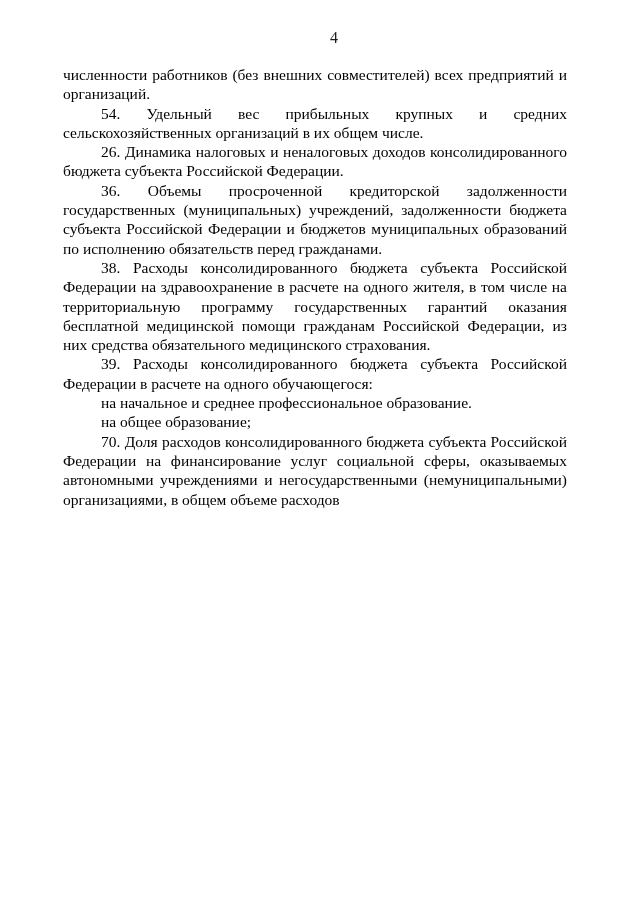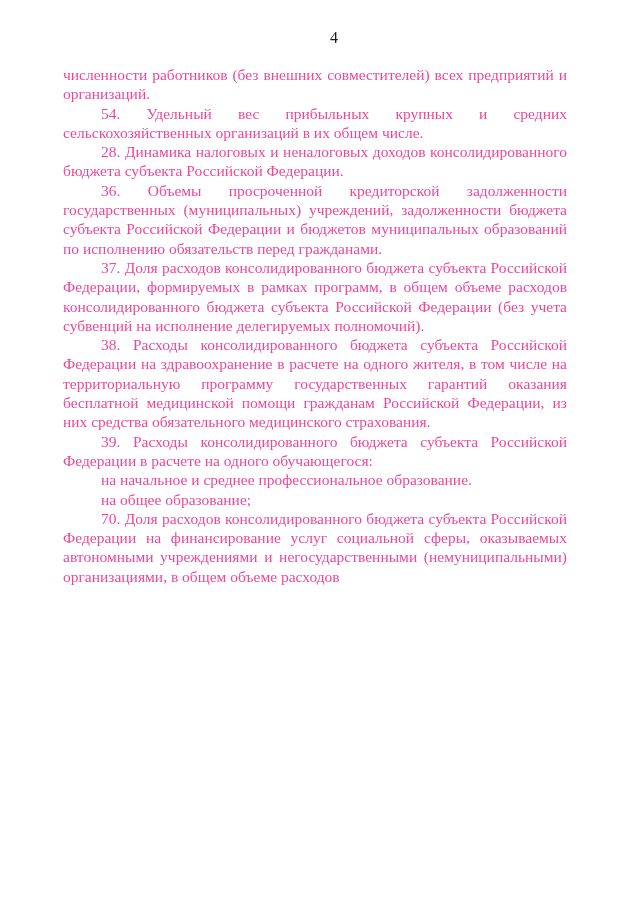--- a/index.html
+++ b/index.html
@@ -31,44 +31,43 @@
     color: #1c1c1c;
   }
   .doc-body {
     position: absolute;
     top: 65px;
     left: 63px;
     width: 504px;
     font-size: 15.5px;
     line-height: 19.3px;
     text-align: justify;
-    color: #ec4899;
+    color: #000000;
   }
   .doc-body p {
     margin: 0;
     padding: 0;
     text-indent: 38px;
   }
   .doc-body p.no-indent {
     text-indent: 0;
   }
 </style>
 </head>
 <body>
 
 <div class="page">
 
   <div class="page-number">4</div>
 
   <div class="doc-body">
     <p class="no-indent">численности работников (без внешних совместителей) всех предприятий и организаций.</p>
     <p>54. Удельный вес прибыльных крупных и средних сельскохозяйственных организаций в их общем числе.</p>
-    <p>28. Динамика налоговых и неналоговых доходов консолидированного бюджета субъекта Российской Федерации.</p>
+    <p>26. Динамика налоговых и неналоговых доходов консолидированного бюджета субъекта Российской Федерации.</p>
     <p>36. Объемы просроченной кредиторской задолженности государственных (муниципальных) учреждений, задолженности бюджета субъекта Российской Федерации и бюджетов муниципальных образований по исполнению обязательств перед гражданами.</p>
-    <p>37. Доля расходов консолидированного бюджета субъекта Российской Федерации, формируемых в рамках программ, в общем объеме расходов консолидированного бюджета субъекта Российской Федерации (без учета субвенций на исполнение делегируемых полномочий).</p>
     <p>38. Расходы консолидированного бюджета субъекта Российской Федерации на здравоохранение в расчете на одного жителя, в том числе на территориальную программу государственных гарантий оказания бесплатной медицинской помощи гражданам Российской Федерации, из них средства обязательного медицинского страхования.</p>
     <p>39. Расходы консолидированного бюджета субъекта Российской Федерации в расчете на одного обучающегося:</p>
     <p>на начальное и среднее профессиональное образование.</p>
     <p>на общее образование;</p>
     <p>70. Доля расходов консолидированного бюджета субъекта Российской Федерации на финансирование услуг социальной сферы, оказываемых автономными учреждениями и негосударственными (немуниципальными) организациями, в общем объеме расходов</p>
   </div>
 
 </div>
 
 </body></html>

